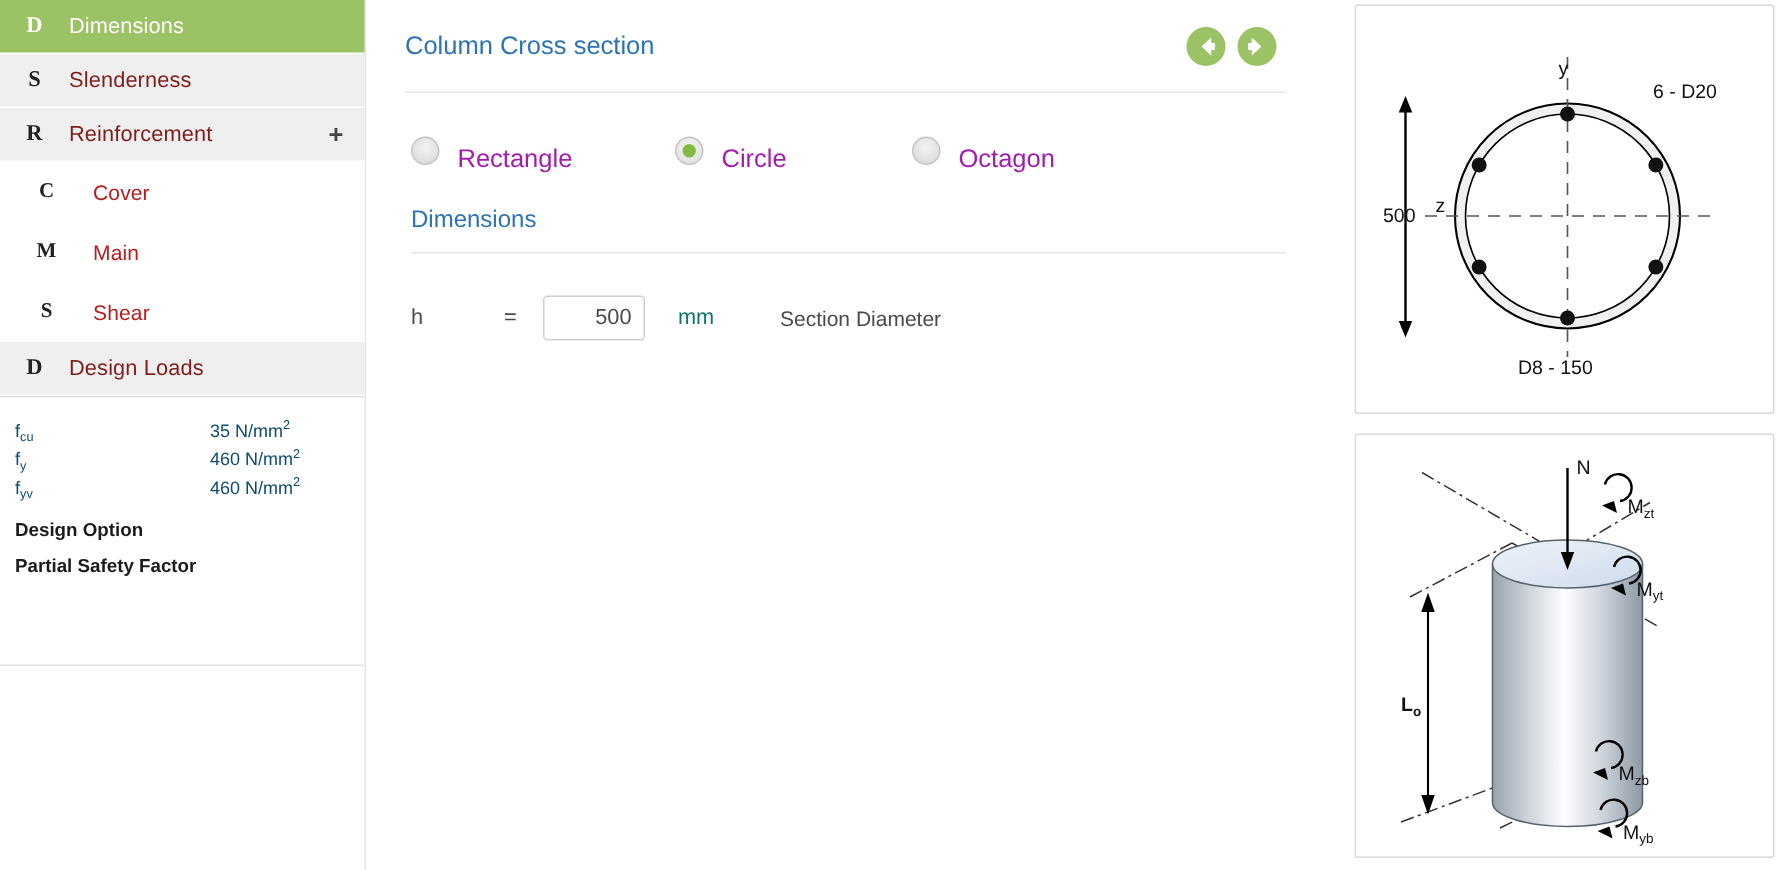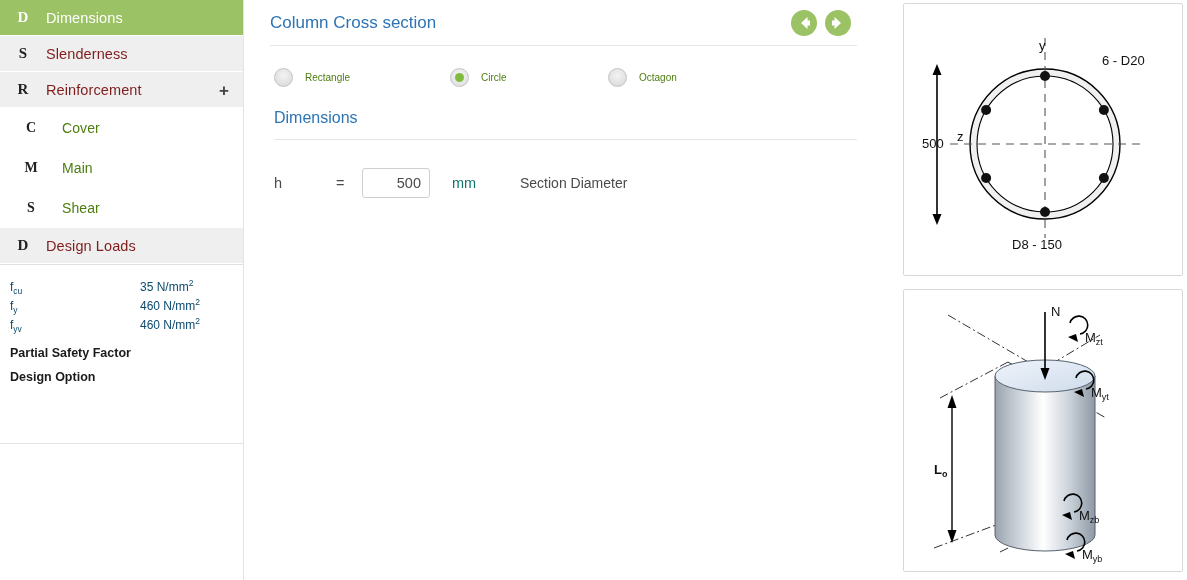--- a/index.html
+++ b/index.html
@@ -50,21 +50,21 @@
   .nav-item.sub .nav-icon {
     width: 62px; flex: 0 0 62px;
     font-size: 14px;
   }
   .nav-label {
     font-size: 14.5px;
     color: #7f1d1d;
     letter-spacing: 0.1px;
   }
   .nav-item.active .nav-label { color: #ffffff; }
-  .nav-item.sub .nav-label { font-size: 14px; color: #4d7c0f; }
+  .nav-item.sub .nav-label { font-size: 14px; color: #b91c1c; }
   .nav-plus {
     position: absolute;
     right: 14px; top: 50%;
     transform: translateY(-50%);
     font-size: 17px;
     color: #444444;
     font-weight: 600;
     line-height: 1;
   }
 
@@ -118,21 +118,21 @@
     position: relative;
     padding: 0;
     background: #ffffff;
   }
   .main-inner { padding: 0 30px 0 26px; }
 
   .page-head {
     display: flex;
     align-items: center;
     justify-content: space-between;
-    height: 46px;
+    height: 62px;
     border-bottom: 1px solid #e6e6e6;
     margin-right: 16px;
   }
   .page-title {
     font-size: 17px;
     color: #2c74b3;
     font-weight: normal;
   }
   .nav-arrows { display: flex; gap: 8px; align-items: center; padding-right: 6px; }
   .circle-arrow {
@@ -169,21 +169,21 @@
   .radio-opt.selected .radio-dot {
     background: radial-gradient(circle at 50% 38%, #f5f5f5 0%, #e6e6e6 60%, #d8d8d8 100%);
   }
   .radio-inner {
     width: 9px; height: 9px;
     border-radius: 50%;
     background: #7fbb3f;
     display: none;
   }
   .radio-opt.selected .radio-inner { display: block; }
-  .radio-label { font-size: 10px; color: #4d7c0f; }
+  .radio-label { font-size: 17px; color: #a21caf; margin-top: 12px; }
 
   .section-title {
     font-size: 16px;
     color: #2c74b3;
     padding: 22px 0 0 4px;
   }
   .section-rule {
     height: 1px;
     background: #e6e6e6;
     margin: 12px 16px 0 4px;
@@ -276,22 +276,22 @@
             <div class="mat-sym">f<sub>y</sub></div>
             <div class="mat-val">460 N/mm<sup>2</sup></div>
           </div>
           <div class="mat-row">
             <div class="mat-sym">f<sub>yv</sub></div>
             <div class="mat-val">460 N/mm<sup>2</sup></div>
           </div>
         </div>
     </div>
 
+    <div class="side-link">Design Option</div>
     <div class="side-link">Partial Safety Factor</div>
-    <div class="side-link">Design Option</div>
 
     <div class="sidebar-bottom-line"></div>
   </div>
 
   <div class="main">
     <div class="main-inner">
 
       <div class="page-head">
         <div class="page-title">Column Cross section</div>
         <div class="nav-arrows">

